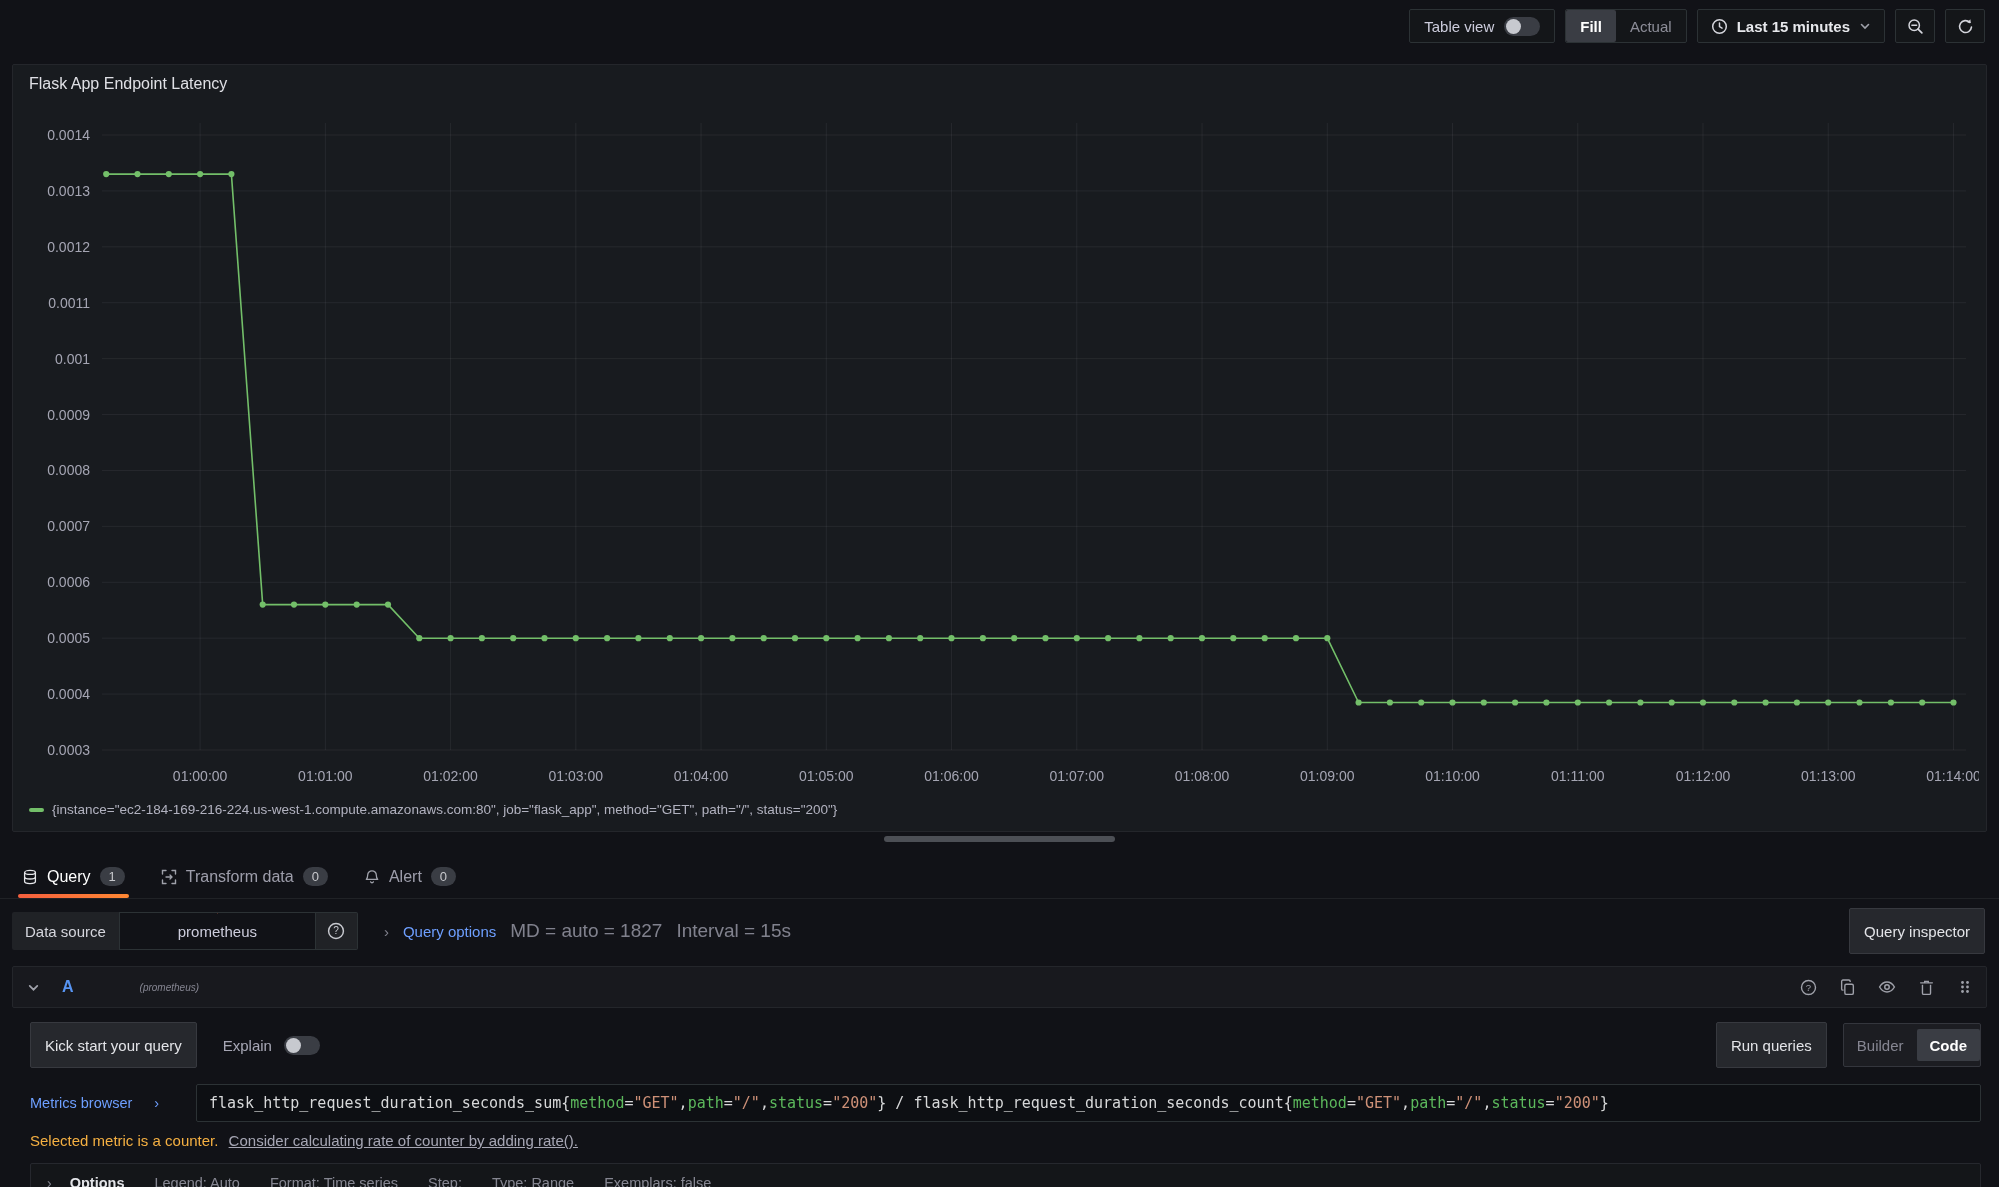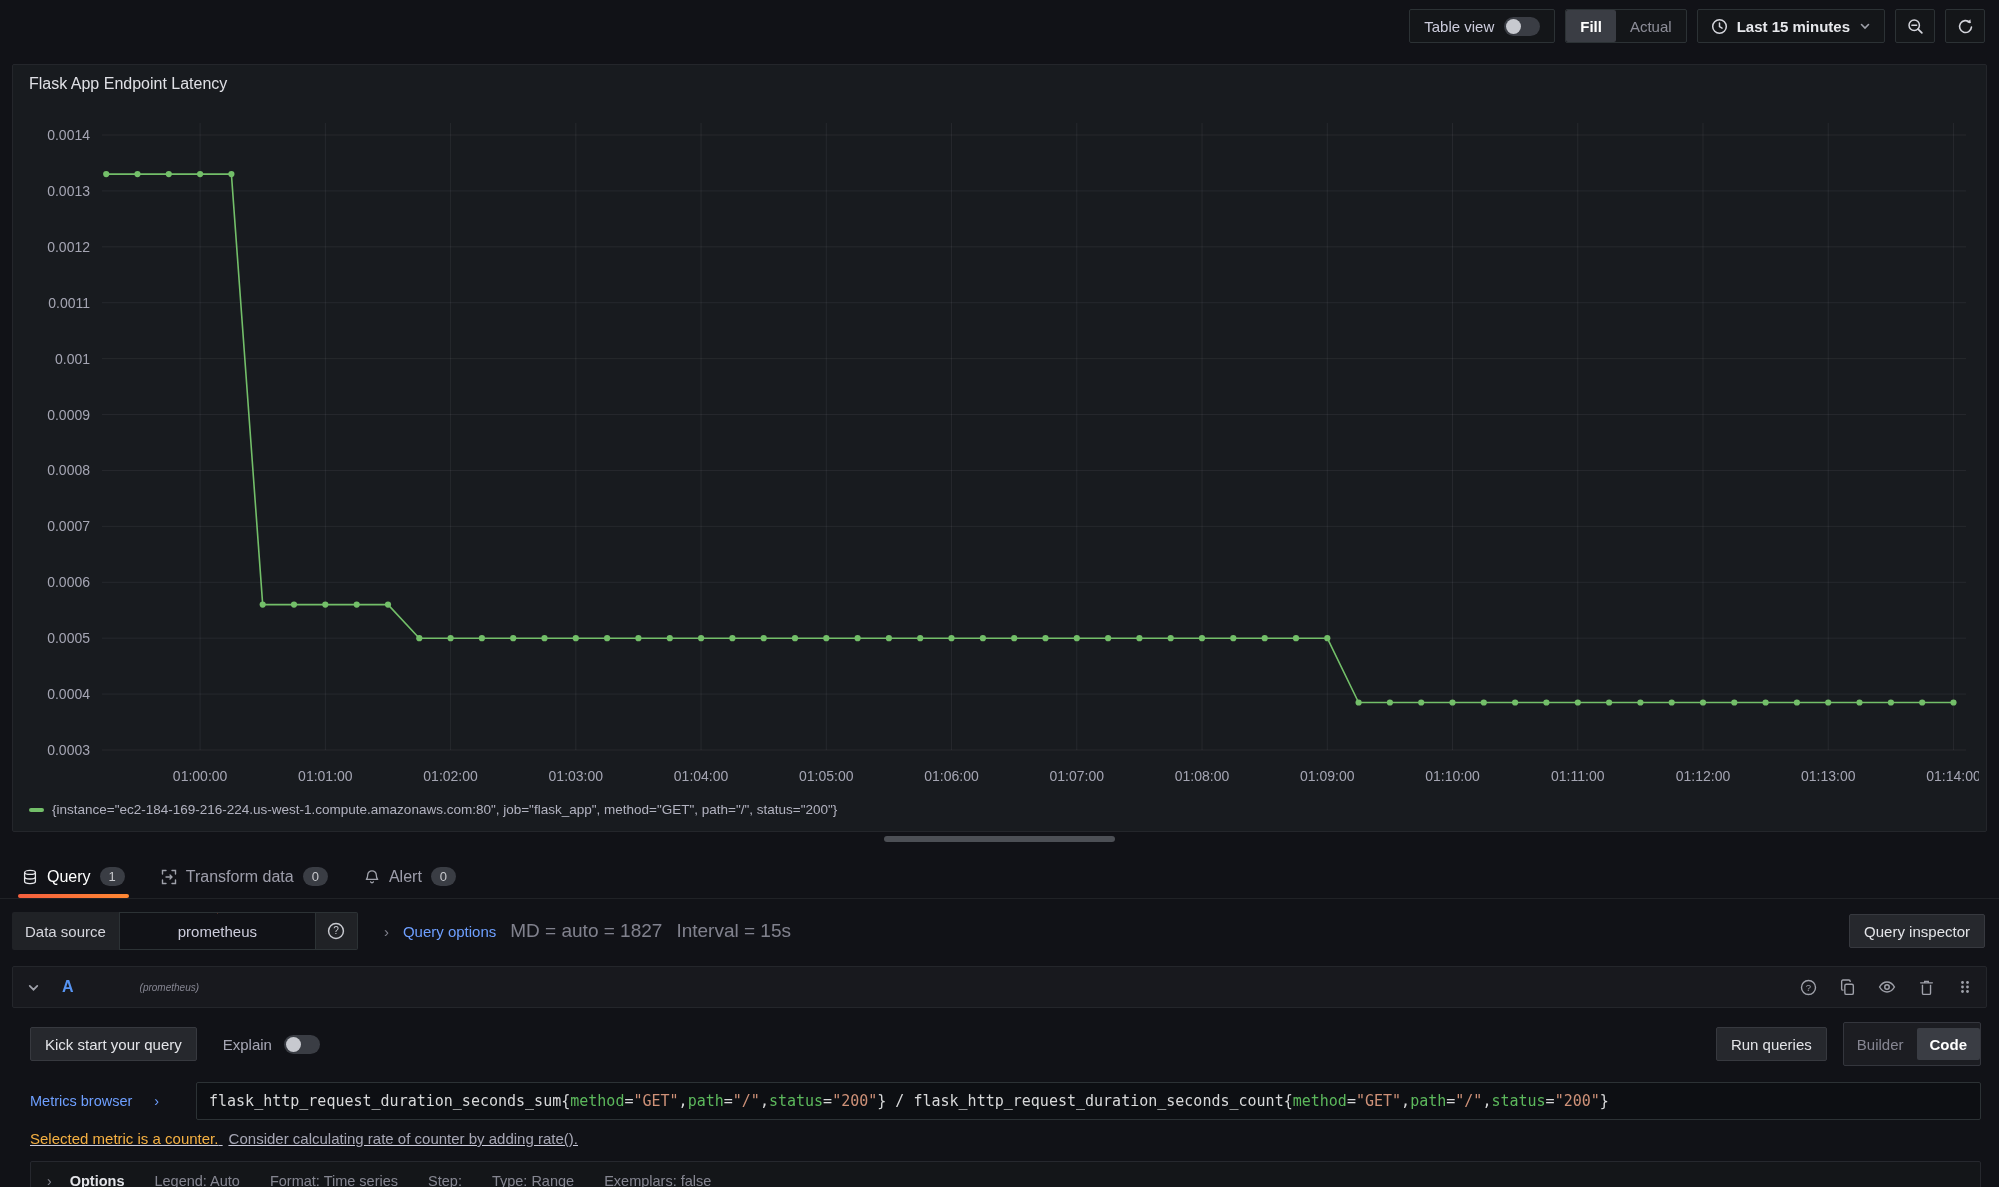--- a/index.html
+++ b/index.html
@@ -52,21 +52,21 @@
     padding:0 13px; font-size:15px; border-radius:2px 0 0 2px; color:#d5d6dd; }
   .ds-select { background:#111217; border:1px solid #2c3235; height:38px; width:197px;
     display:flex; align-items:center; gap:9px; padding:0 10px; cursor:pointer;flex-direction:column; }
   .ds-select .chev { margin-left:auto; color:rgba(204,204,220,.7); }
   .ds-help { background:#202226; border:1px solid #2c3235; border-left:none; height:38px; width:42px;
     display:flex; align-items:center; justify-content:center; border-radius:0 2px 2px 0; cursor:pointer; }
   .qo { display:flex; align-items:center; gap:14px; margin-left:26px; cursor:pointer; }
   .qo .chev { color:rgba(204,204,220,.6); font-size:15px; }
   .qo-link { color:#6e9fff; font-weight:500; font-size:15px; }
   .qo-meta { color:rgba(204,204,220,.6); font-size:19px; margin-left:14px; }
-  .btn { background:#26282d; border:1px solid #37393f; border-radius:2px; height:34px;
+  .btn { background:#26282d; border:1px solid #37393f; border-radius:2px; height:46px;
     display:flex; align-items:center; padding:0 14px; font-size:15px; color:#e3e4e8;
     font-weight:500; cursor:pointer; }
   .qi-btn { margin-left:auto; margin-right:2px; }
 
   
   .qsection { position:absolute; left:12px; top:966px; width:1975px; }
   .qheader { height:42px; background:#18191e; border:1px solid #24262b; border-radius:2px;
     display:flex; align-items:center; padding:0 14px; gap:22px; }
   .qletter { color:#5794f2; font-weight:700; font-size:16px; }
   .qds { color:rgba(204,204,220,.6); font-style:italic; font-size:10px; margin-left:44px; }
@@ -83,21 +83,21 @@
 
   .qeditor-row { display:flex; align-items:stretch; margin:16px 0 0 18px; }
   .mb-label { display:flex; align-items:center; gap:22px; width:166px; color:#6e9fff;
     font-size:14.5px; font-weight:500; cursor:pointer; }
   .code-box { flex:1; margin-right:6px; background:#0d0f13; border:1px solid #2c3235; border-radius:2px;
     height:38px; display:flex; align-items:center; padding:0 12px;
     font-family:"DejaVu Sans Mono", monospace; font-size:15px; color:#d8d9da; white-space:pre; overflow:hidden; }
   .tok-label { color:#5cb85c; }
   .tok-string { color:#ce9178; }
 
-  .warnrow { margin:10px 0 0 18px; font-size:15px;text-decoration:underline; }
+  .warnrow { margin:10px 0 0 18px; font-size:15px; }
   .warn-main { color:#f5b042; font-weight:500; }
   .warn-link { color:rgba(204,204,220,.8); text-decoration:underline; cursor:pointer; margin-left:6px; }
 
   .optionsbox { margin:14px 0 0 18px; margin-right:6px; border:1px solid #26282e; border-radius:2px;
     height:40px; display:flex; align-items:center; gap:30px; padding:0 16px; background:#141619; }
   .optionsbox .chev { color:rgba(204,204,220,.6); font-size:14px; }
   .opt-title { color:#e3e4e8; font-weight:700; font-size:14.5px; margin-left:2px; }
   .opt-item { color:rgba(204,204,220,.62); font-size:14.5px; }
 
   svg.icon { display:block; }

